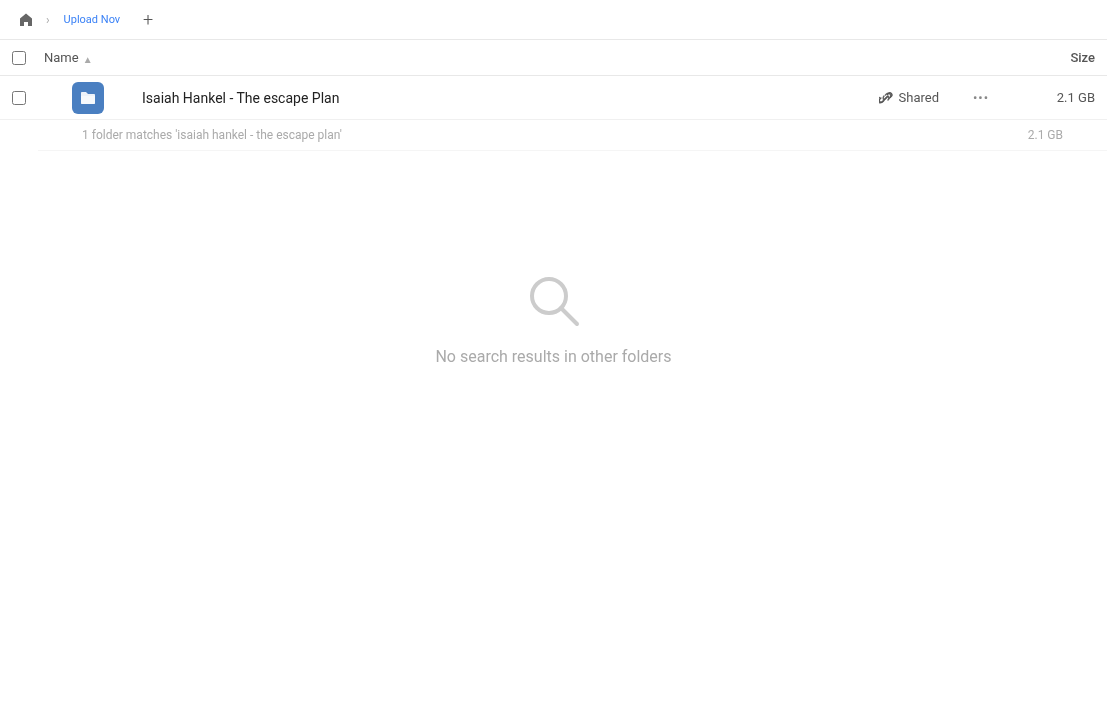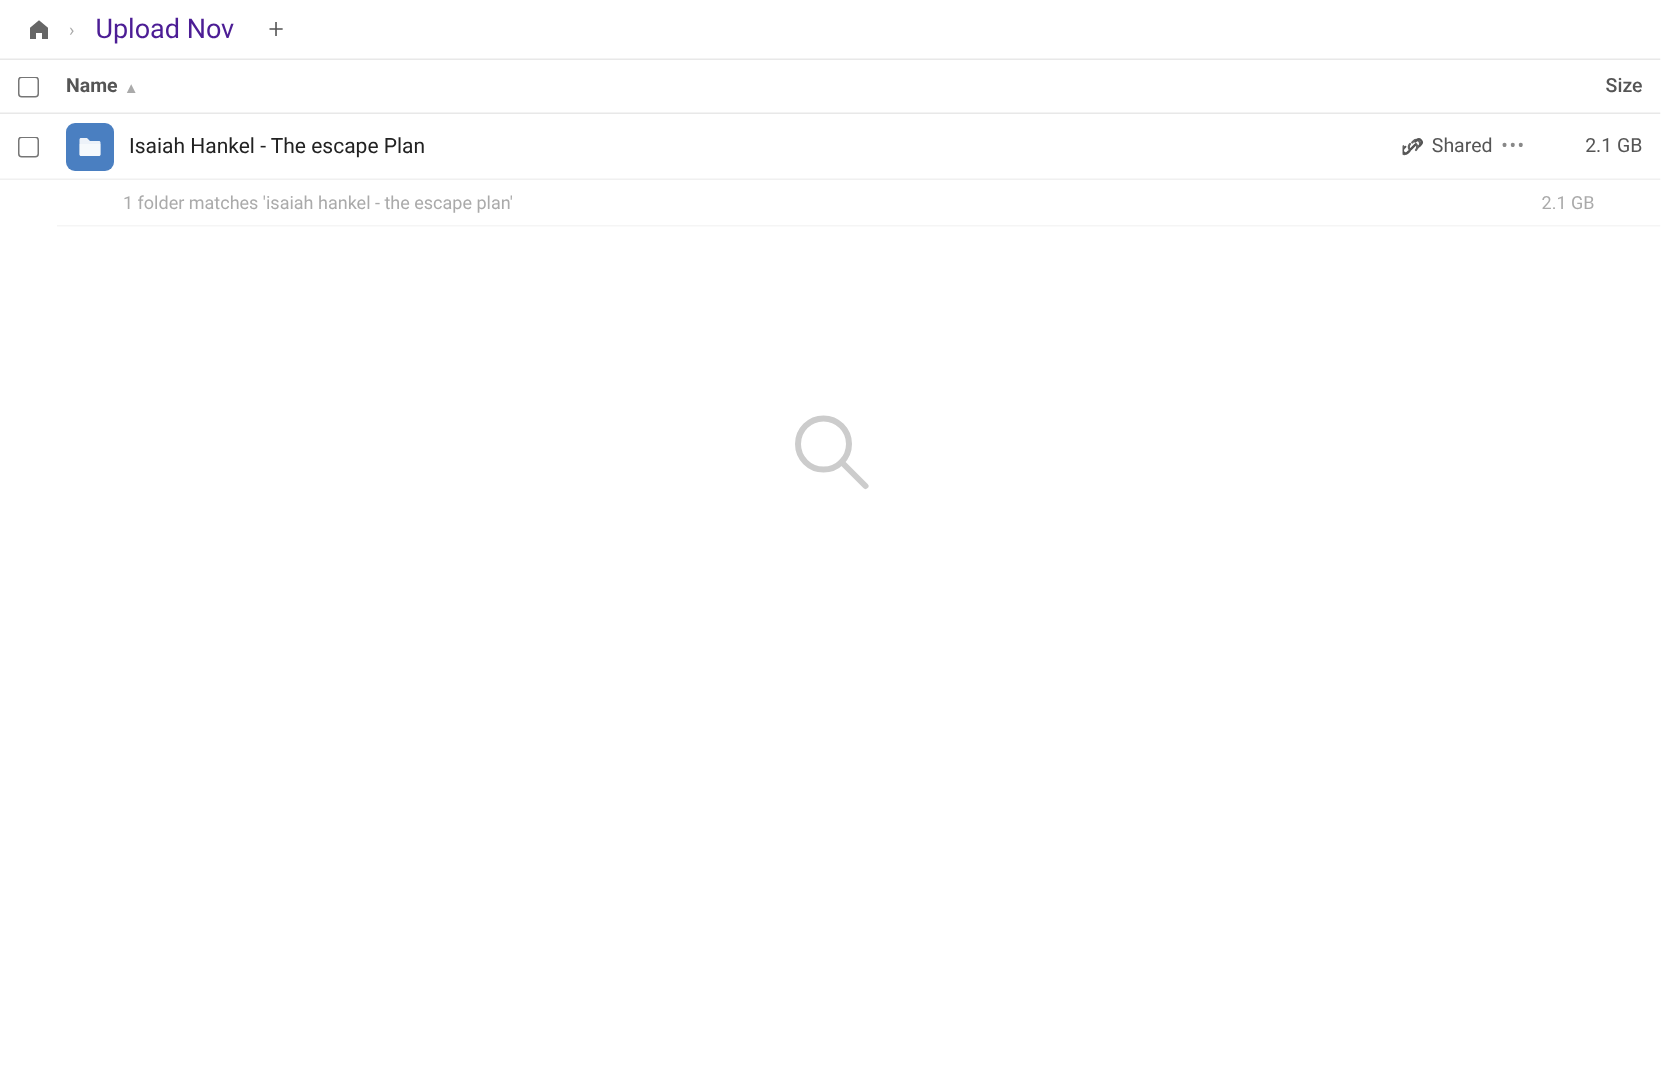--- a/index.html
+++ b/index.html
@@ -38,22 +38,22 @@
     }
     .chevron-sep {
       color: #aaa;
       font-size: 12px;
       margin: 0 2px;
     }
     .breadcrumb-item {
       padding: 4px 8px;
       border-radius: 4px;
       cursor: pointer;
-      color: #4c1d95;
-      font-size: 18px;
+      color: #3b82f6;
+      font-size: 11px;
     }
     .add-btn {
       width: 28px;
       height: 28px;
       display: flex;
       align-items: center;
       justify-content: center;
       cursor: pointer;
       color: #555;
       border-radius: 4px;
@@ -77,41 +77,42 @@
       display: flex;
       align-items: center;
     }
     .col-name {
       flex: 1;
       display: flex;
       align-items: flex-end;
       gap: 4px;
       cursor: pointer;
       color: #555;
-      font-weight: 700;
+      font-weight: 400;
     }
     .col-name .sort-arrow {
       font-size: 10px;
       color: #aaa;
     }
     .col-size {
       width: 80px;
       text-align: right;
       color: #555;
       font-weight: 500;
     }
 
     
     .file-row {
       display: flex;
       align-items: center;
       padding: 0 12px;
       height: 44px;
       border-bottom: 1px solid #f0f0f0;
       cursor: pointer;
+      gap: 28px;
     }
     .row-checkbox {
       width: 32px;
       display: flex;
       align-items: center;
     }
     .row-icon {
       width: 32px;
       height: 32px;
       display: flex;
@@ -255,13 +256,14 @@
 <div class="summary-row">
   <div class="summary-text">1 folder matches 'isaiah hankel - the escape plan'</div>
   <div class="summary-size">2.1 GB</div>
 </div>
 
 <div class="empty-state">
   <svg class="search-svg" viewBox="0 0 60 60" fill="none" xmlns="http://www.w3.org/2000/svg">
     <circle cx="25" cy="25" r="17" stroke="#ccc" stroke-width="4"></circle>
     <line x1="37" y1="37" x2="53" y2="53" stroke="#ccc" stroke-width="4" stroke-linecap="round"></line>
   </svg>
+  <div class="empty-text">No search results in other folders</div>
 </div>
 
 </body></html>

